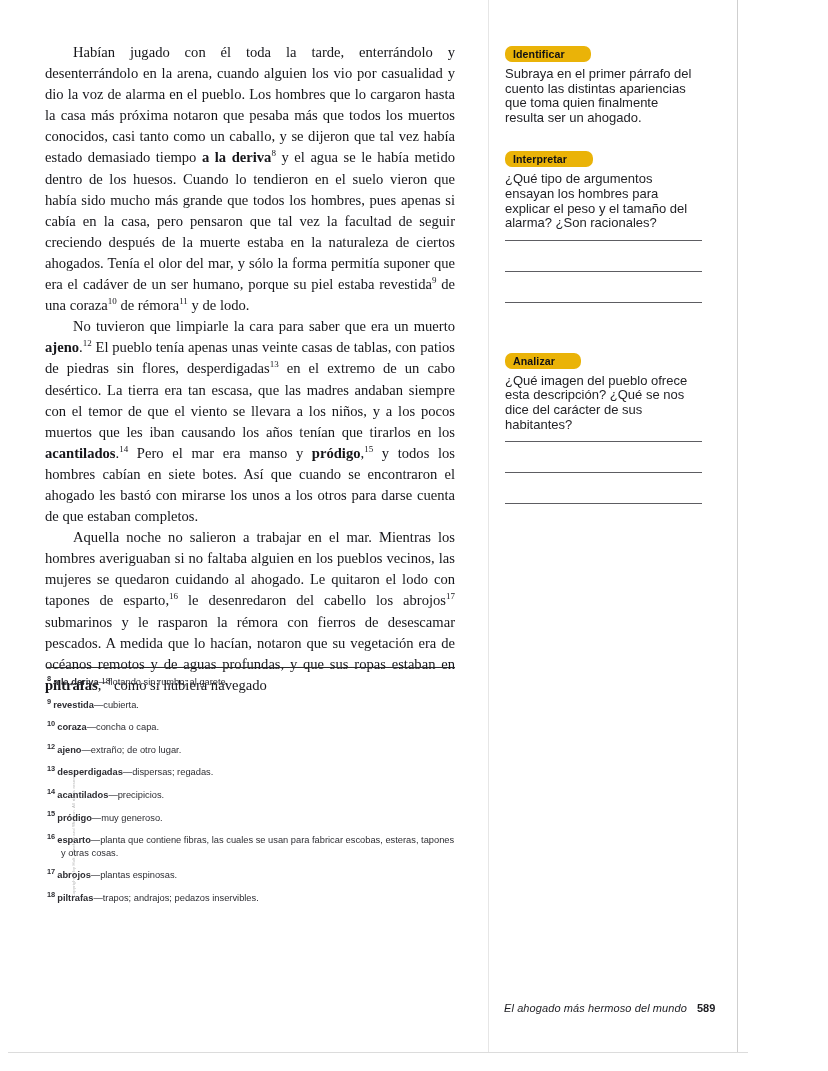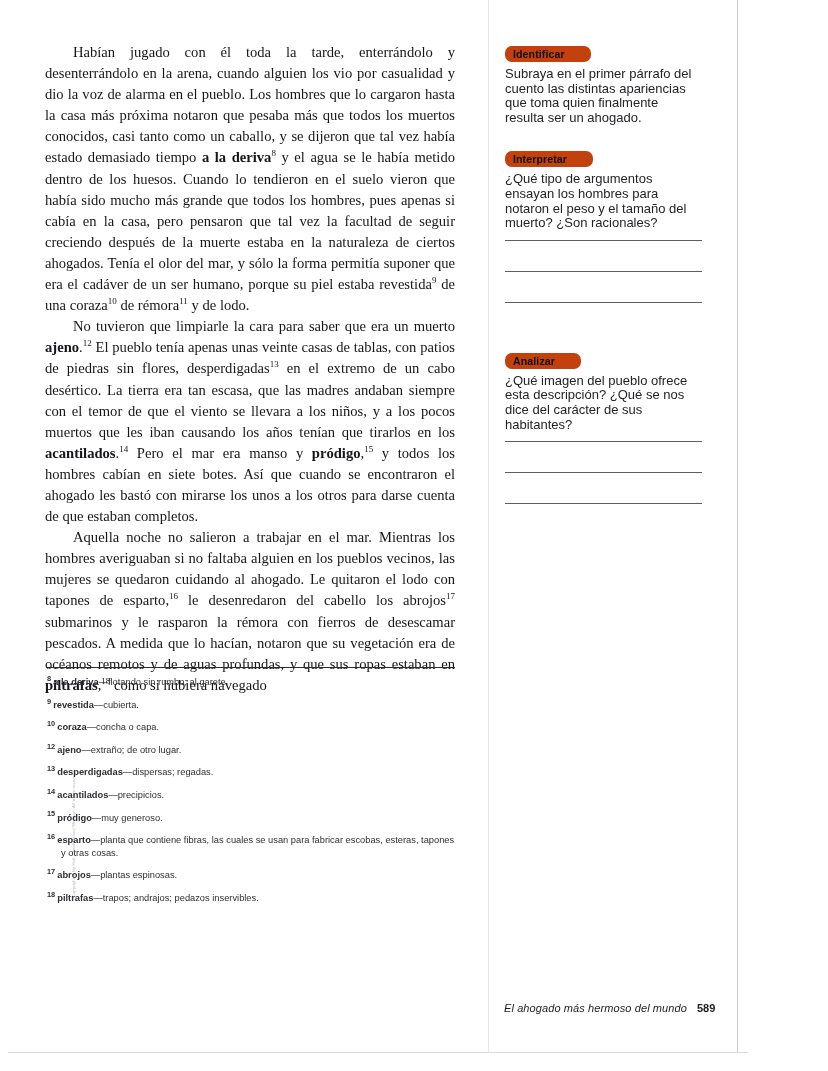--- a/index.html
+++ b/index.html
@@ -122,21 +122,21 @@
     top: 44px;
     width: 200px;
     font-family: "Liberation Sans", sans-serif;
   }
   .qblock { position: relative; }
   .q-label {
     display: inline-block;
     font-size: 10.6px;
     font-weight: bold;
     color: #101014;
-    background: #c2410c;
+    background: #eab308;
     border-radius: 7px;
     padding: 2px 26px 2px 8px;
     margin: 0 0 5px 0;
     letter-spacing: 0.1px;
   }
   .q-text {
     font-size: 13px;
     line-height: 14.6px;
     color: #232327;
     margin: 0;
@@ -200,21 +200,21 @@
       <div class="fn"><span class="fn-num">14</span><span class="fn-term">acantilados</span><span>—precipicios.</span></div>
       <div class="fn"><span class="fn-num">15</span><span class="fn-term">pródigo</span><span>—muy generoso.</span></div>
       <div class="fn"><span class="fn-num">16</span><span class="fn-term">esparto</span><span>—planta que contiene fibras, las cuales se usan para fabricar escobas, esteras, tapones y otras cosas.</span></div>
       <div class="fn"><span class="fn-num">17</span><span class="fn-term">abrojos</span><span>—plantas espinosas.</span></div>
       <div class="fn"><span class="fn-num">18</span><span class="fn-term">piltrafas</span><span>—trapos; andrajos; pedazos inservibles.</span></div>
     </div>
 
   <div class="sidebar">
       <div class="qblock"><div class="q-label">Identificar</div><div class="q-text">Subraya en el primer párrafo del cuento las distintas apariencias que toma quien finalmente resulta ser un ahogado.</div></div>
       <div class="spacer-sm"></div>
-      <div class="qblock"><div class="q-label">Interpretar</div><div class="q-text">¿Qué tipo de argumentos ensayan los hombres para notaron el peso y el tamaño del muerto? ¿Son racionales?</div><div class="lines">
+      <div class="qblock"><div class="q-label">Interpretar</div><div class="q-text">¿Qué tipo de argumentos ensayan los hombres para explicar el peso y el tamaño del alarma? ¿Son racionales?</div><div class="lines">
           <div class="ans-line"></div>
           <div class="ans-line"></div>
           <div class="ans-line"></div>
         </div></div>
       <div class="spacer-md"></div>
       <div class="qblock"><div class="q-label">Analizar</div><div class="q-text">¿Qué imagen del pueblo ofrece esta descripción? ¿Qué se nos dice del carácter de sus habitantes?</div><div class="lines">
           <div class="ans-line"></div>
           <div class="ans-line"></div>
           <div class="ans-line"></div>
         </div></div>

